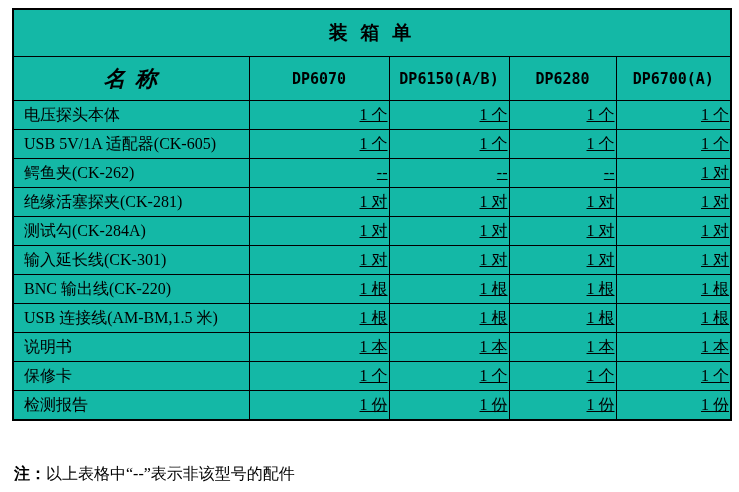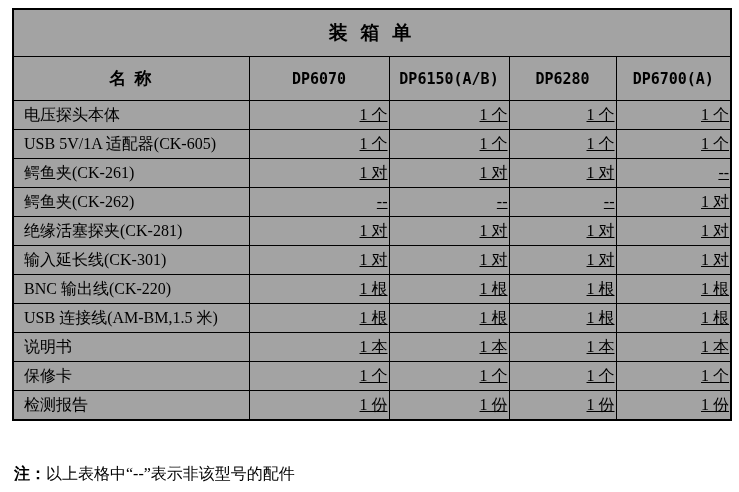--- a/index.html
+++ b/index.html
@@ -18,21 +18,21 @@
     background: #ffffff;
     overflow: hidden;
   }
   table.packing-table {
     position: absolute;
     left: 12px;
     top: 8px;
     width: 718px;
     border-collapse: collapse;
     table-layout: fixed;
-    background: #a3a3a3;
+    background: #14b8a6;
   }
   table.packing-table th,
   table.packing-table td {
     border: 1px solid #000000;
     overflow: hidden;
     white-space: nowrap;
   }
   table.packing-table {
     border: 2px solid #000000;
   }
@@ -43,22 +43,23 @@
     font-weight: bold;
     letter-spacing: 4px;
   }
   tr.header-row th {
     height: 41px;
     text-align: center;
     font-size: 16px;
     font-weight: bold;
   }
   tr.header-row th.col-name {
-    font-size: 17px;
+    font-size: 22px;
     letter-spacing: 2px;
+    font-style: italic;
   }
   tr.header-row th.col-model {
     font-family: "DejaVu Sans Mono", monospace;
     font-size: 15px;
     font-weight: bold;
   }
   tbody td {
     height: 26px;
     font-size: 16px;
   }
@@ -115,35 +116,35 @@
           <td class="cell-value">1 个</td>
         </tr>
         <tr>
           <td class="cell-name">USB 5V/1A 适配器(CK-605)</td>
           <td class="cell-value">1 个</td>
           <td class="cell-value">1 个</td>
           <td class="cell-value">1 个</td>
           <td class="cell-value">1 个</td>
         </tr>
         <tr>
-          <td class="cell-name">鳄鱼夹(CK-261)</td>
-          <td class="cell-value">1 对</td>
-          <td class="cell-value">1 对</td>
-          <td class="cell-value">1 对</td>
-          <td class="cell-value">--</td>
-        </tr>
-        <tr>
           <td class="cell-name">鳄鱼夹(CK-262)</td>
           <td class="cell-value">--</td>
           <td class="cell-value">--</td>
           <td class="cell-value">--</td>
           <td class="cell-value">1 对</td>
         </tr>
         <tr>
           <td class="cell-name">绝缘活塞探夹(CK-281)</td>
+          <td class="cell-value">1 对</td>
+          <td class="cell-value">1 对</td>
+          <td class="cell-value">1 对</td>
+          <td class="cell-value">1 对</td>
+        </tr>
+        <tr>
+          <td class="cell-name">测试勾(CK-284A)</td>
           <td class="cell-value">1 对</td>
           <td class="cell-value">1 对</td>
           <td class="cell-value">1 对</td>
           <td class="cell-value">1 对</td>
         </tr>
         <tr>
           <td class="cell-name">输入延长线(CK-301)</td>
           <td class="cell-value">1 对</td>
           <td class="cell-value">1 对</td>
           <td class="cell-value">1 对</td>

